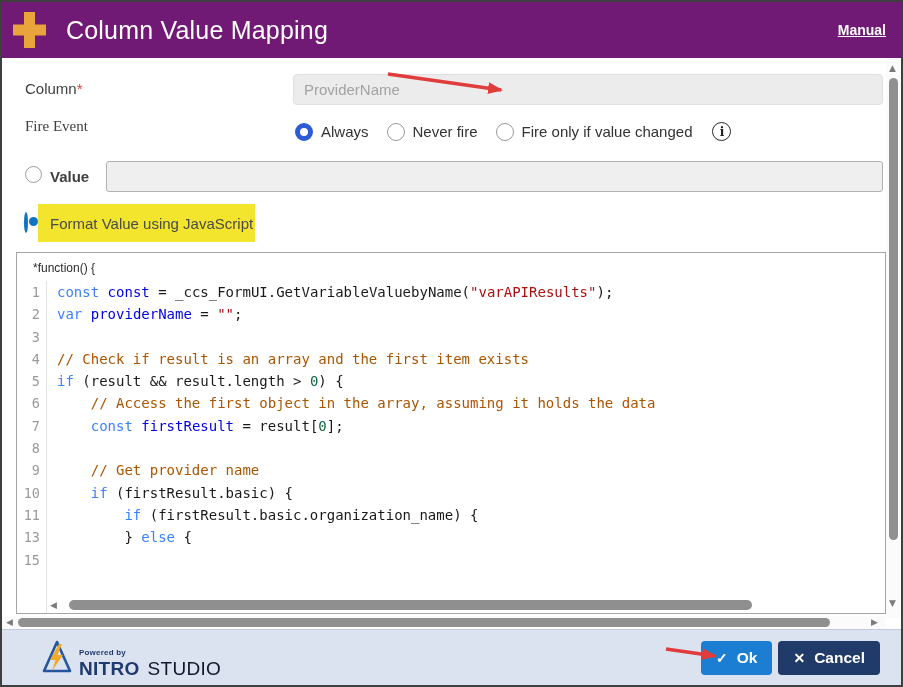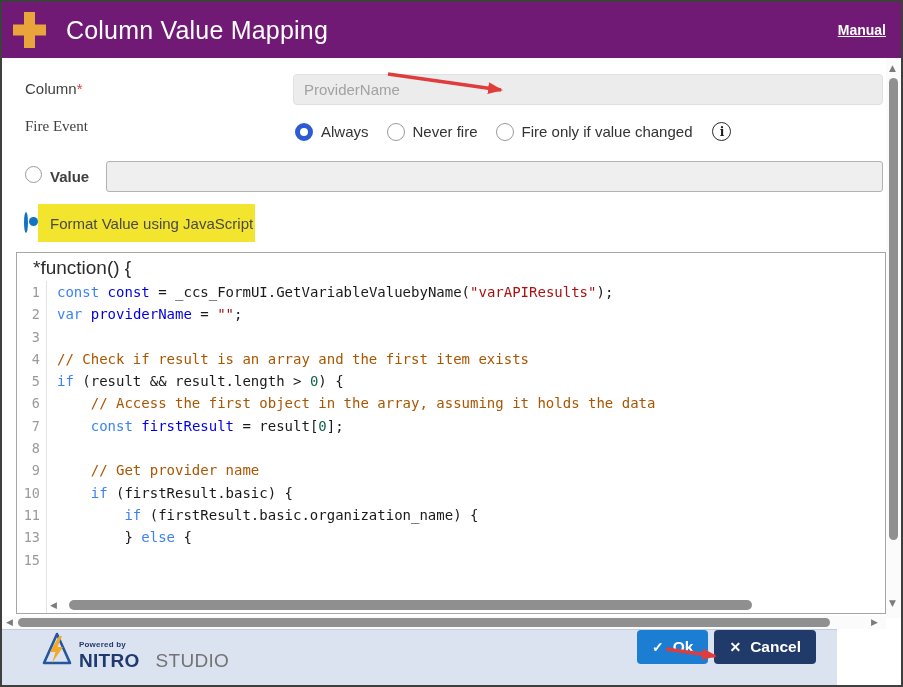--- a/index.html
+++ b/index.html
@@ -47,21 +47,21 @@
   .value-lbl { left:48px; top:166px;font-weight:bold; }
 
   .fmt-highlight { position:absolute; left:36px; top:202px; width:217px; height:38px; background:#f3e52e; }
   .fmt-radio { position:absolute; left:22px; top:212px; width:17px; height:17px; }
   .fmt-lbl { left:48px; top:213px; color:#4a4a4a; z-index:2; }
 
   
   .editor { position:absolute; left:14px; top:250px; width:870px; height:362px; background:#fff;
             border:1px solid #a6a6a6; overflow:hidden; font-family:"DejaVu Sans Mono", monospace; }
   .editor-header-line { height:28px; line-height:30px; padding-left:16px;
-                        font-family:"Liberation Sans", sans-serif; font-size:19px; color:#2b2b2b; }
+                        font-family:"Liberation Sans", sans-serif; font-size:12px; color:#2b2b2b; }
   .gutter-sep { position:absolute; left:29px; top:28px; bottom:0; width:1px; background:#e3e3e3; }
   .code-line { display:flex; height:22.3px; line-height:22.3px; }
   .gutter-num { width:28px; padding-right:5px; text-align:right; color:#9a9a9a;
                 font-size:13.5px; flex:none; }
   .code-text { white-space:pre; padding-left:12px; font-size:14px; color:#1a1a1a; }
   .tok-kw { color:#3b82f6; }
   .tok-def { color:#0000e0; }
   .tok-str { color:#aa1111; }
   .tok-num { color:#116644; }
   .tok-cm { color:#aa5500; }
@@ -77,28 +77,28 @@
   .vscroll .up { position:absolute; top:6px; left:3px; }
   .vscroll .down { position:absolute; bottom:10px; left:3px; }
   .vthumb { position:absolute; left:3px; top:20px; width:9px; height:462px; background:#909090; border-radius:5px; cursor:pointer; }
 
   .hscroll { position:absolute; left:0; top:614px; width:884px; height:13px; background:#fbfbfb; }
   .hscroll .left { position:absolute; left:4px; top:2px; }
   .hscroll .right { position:absolute; left:869px; top:2px; }
   .hthumb { position:absolute; left:16px; top:2px; width:812px; height:9px; background:#909090; border-radius:5px; cursor:pointer; }
 
   
-  .footer { position:absolute; left:0; top:627px; width:835px; height:56px; background:#dbe3f1;
-            border-top:1px solid #c2cbdd; display:flex; align-items:flex-start; }
+  .footer { position:absolute; left:0; top:627px; width:899px; height:56px; background:#dbe3f1;
+            border-top:1px solid #c2cbdd; display:flex; align-items:center; }
   .logo { margin-left:38px; display:flex; align-items:flex-end; }
   .logo-text { margin-left:6px; display:flex; flex-direction:column; line-height:1; }
   .powered { font-size:8px; font-weight:700; color:#1f3a6e; margin-bottom:2px; letter-spacing:.2px; }
   .brand { font-size:19px; letter-spacing:.3px; }
   .brand .b1 { font-weight:700; color:#1f3a6e; }
-  .brand .b2 { font-weight:400; color:#737373; margin-left:16px; }
+  .brand .b2 { font-weight:400; color:#0f172a; margin-left:8px; }
   .btns { margin-left:auto; margin-right:21px; display:flex; gap:6px; }
   .btn { display:inline-flex; align-items:center; gap:9px; height:34px; padding:0 15px;
          border-radius:4px; color:#fff; font-size:15.5px; font-weight:600; border:none; cursor:pointer;
          font-family:"Liberation Sans",sans-serif; }
   .btn-ok { background:#1b7ed3; }
   .btn-cancel { background:#203a69; }
   .btn .ic { font-size:14px; font-weight:700; }
 
   .arrows { position:absolute; left:0; top:0; width:899px; height:683px; pointer-events:none; z-index:40; }
 </style>

